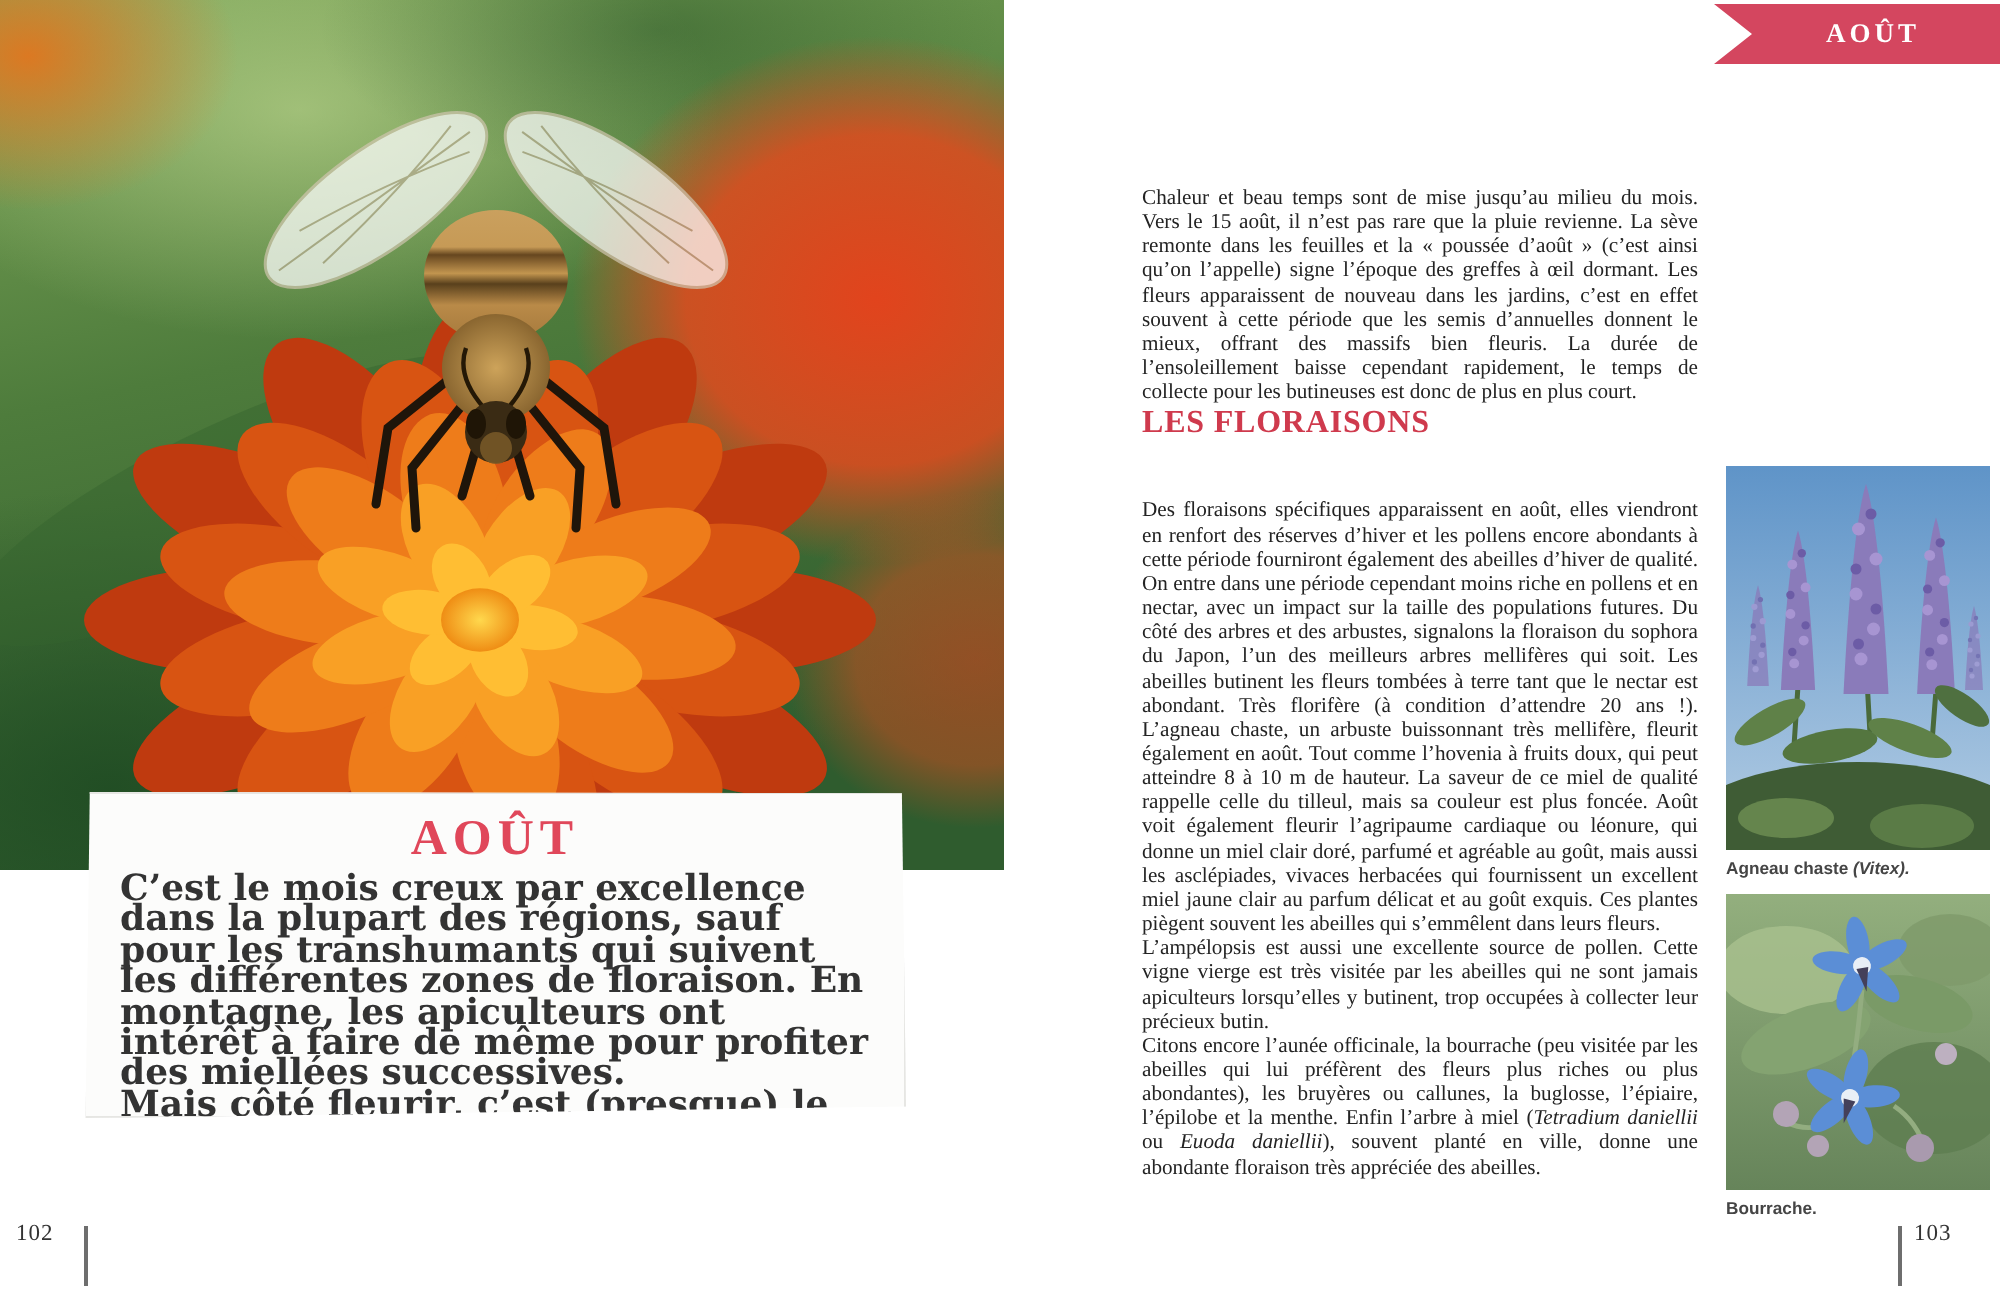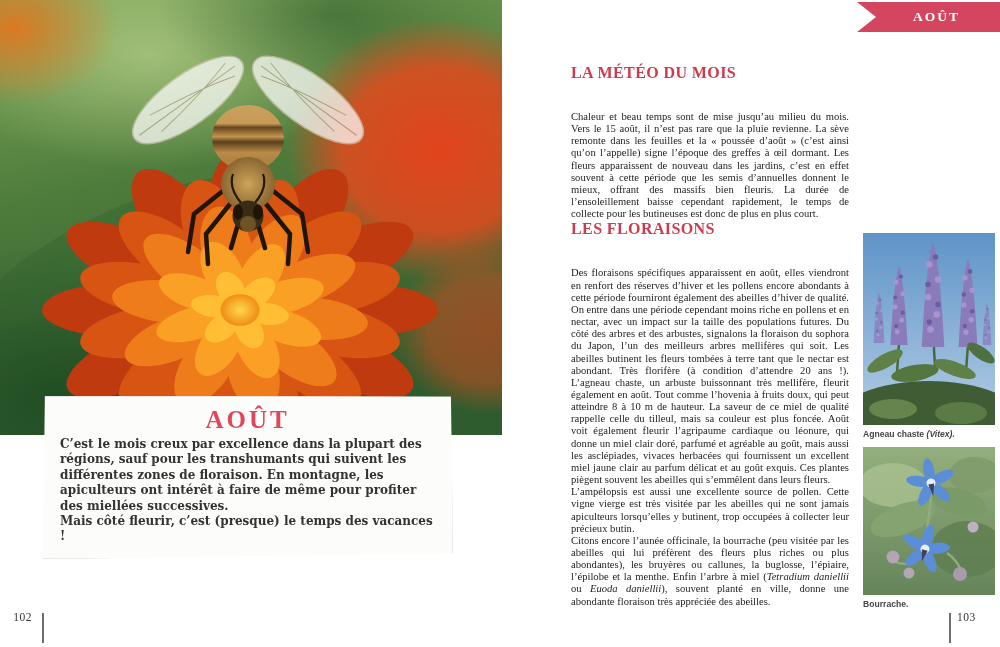--- a/index.html
+++ b/index.html
@@ -8,24 +8,24 @@
   
   .photo-wrap{position:absolute;left:0;top:0;width:502px;height:435px;overflow:hidden;}
   .photo-wrap svg{display:block;}
   .month-card{position:absolute;left:42px;top:396px;width:409px;height:161px;
               background:#fcfcfb;border:1px solid #e6e6e3;
               clip-path:polygon(0.7% 0%,99.5% 0.4%,100% 96.5%,0.2% 100%);
               box-shadow:0 14px 18px -8px rgba(0,0,0,.30);}
   .month-card-title{margin:9px 0 4px 0;text-align:center;font-size:25px;line-height:27px;
               font-weight:bold;letter-spacing:3px;color:#e0475a;}
   .month-card-text{padding:0 17px;font-family:"DejaVu Serif","Liberation Serif",serif;
-              font-size:12px;line-height:15.4px;font-weight:600;color:#333;}
+              font-size:18px;line-height:15.4px;font-weight:600;color:#333;}
   .month-card-text p{margin:0;}
   .pageno{position:absolute;top:611px;font-size:11.5px;color:#333;letter-spacing:.5px;}
-  .pageno-left{left:8px;width:24px;text-align:right;}
+  .pageno-left{left:8px;width:24px;text-align:left;}
   .pageno-right{left:957px;}
   .foot-rule{position:absolute;top:613px;width:2px;height:30px;background:#6e6e6e;}
   .foot-rule-left{left:42px;}
   .foot-rule-right{left:949px;}
   
   .banner{position:absolute;left:857px;top:2px;width:143px;height:30px;background:#d4465f;
           clip-path:polygon(0 0,100% 0,100% 100%,0 100%,19px 50%);
           display:flex;align-items:center;justify-content:center;}
   .banner-shadow{position:absolute;left:0;top:15px;width:17px;height:14px;
           background:rgba(120,20,35,.45);clip-path:polygon(0 0,100% 0,0 100%);}
@@ -296,21 +296,20 @@
 
   <div class="pageno pageno-left">102</div>
   <div class="foot-rule foot-rule-left"></div>
 
   <div class="banner">
     <div class="banner-shadow"></div>
     <span class="banner-label">AOÛT</span>
   </div>
 
   <div class="col">
-    <h2 class="sec-head">LA MÉTÉO DU MOIS</h2>
     <div class="body-text">
       <p>Chaleur et beau temps sont de mise jusqu’au milieu du mois. Vers le 15 août, il n’est pas rare que la pluie revienne. La sève remonte dans les feuilles et la « poussée d’août » (c’est ainsi qu’on l’appelle) signe l’époque des greffes à œil dormant. Les fleurs apparaissent de nouveau dans les jardins, c’est en effet souvent à cette période que les semis d’annuelles donnent le mieux, offrant des massifs bien fleuris. La durée de l’ensoleillement baisse cependant rapidement, le temps de collecte pour les butineuses est donc de plus en plus court.</p>
     </div>
     <h2 class="sec-head second">LES FLORAISONS</h2>
     <div class="body-text">
       <p>Des floraisons spécifiques apparaissent en août, elles viendront en renfort des réserves d’hiver et les pollens encore abondants à cette période fourniront également des abeilles d’hiver de qualité. On entre dans une période cependant moins riche en pollens et en nectar, avec un impact sur la taille des populations futures. Du côté des arbres et des arbustes, signalons la floraison du sophora du Japon, l’un des meilleurs arbres mellifères qui soit. Les abeilles butinent les fleurs tombées à terre tant que le nectar est abondant. Très florifère (à condition d’attendre 20 ans !). L’agneau chaste, un arbuste buissonnant très mellifère, fleurit également en août. Tout comme l’hovenia à fruits doux, qui peut atteindre 8 à 10 m de hauteur. La saveur de ce miel de qualité rappelle celle du tilleul, mais sa couleur est plus foncée. Août voit également fleurir l’agripaume cardiaque ou léonure, qui donne un miel clair doré, parfumé et agréable au goût, mais aussi les asclépiades, vivaces herbacées qui fournissent un excellent miel jaune clair au parfum délicat et au goût exquis. Ces plantes piègent souvent les abeilles qui s’emmêlent dans leurs fleurs.</p>
       <p>L’ampélopsis est aussi une excellente source de pollen. Cette vigne vierge est très visitée par les abeilles qui ne sont jamais apiculteurs lorsqu’elles y butinent, trop occupées à collecter leur précieux butin.</p>
       <p><span>Citons encore l’aunée officinale, la bourrache (peu visitée par les abeilles qui lui préfèrent des fleurs plus riches ou plus abondantes), les bruyères ou callunes, la buglosse, l’épiaire, l’épilobe et la menthe. Enfin l’arbre à miel (</span><span class="it">Tetradium daniellii</span><span> ou </span><span class="it">Euoda daniellii</span><span>), souvent planté en ville, donne une abondante floraison très appréciée des abeilles.</span></p>
     </div>
   </div>

